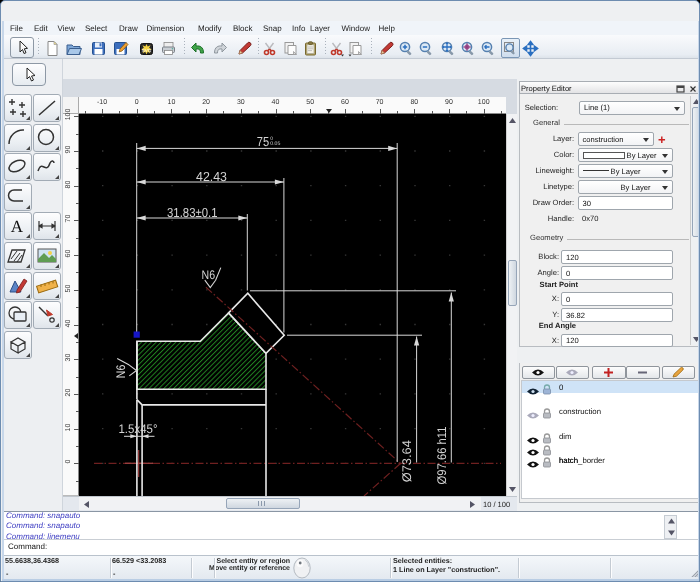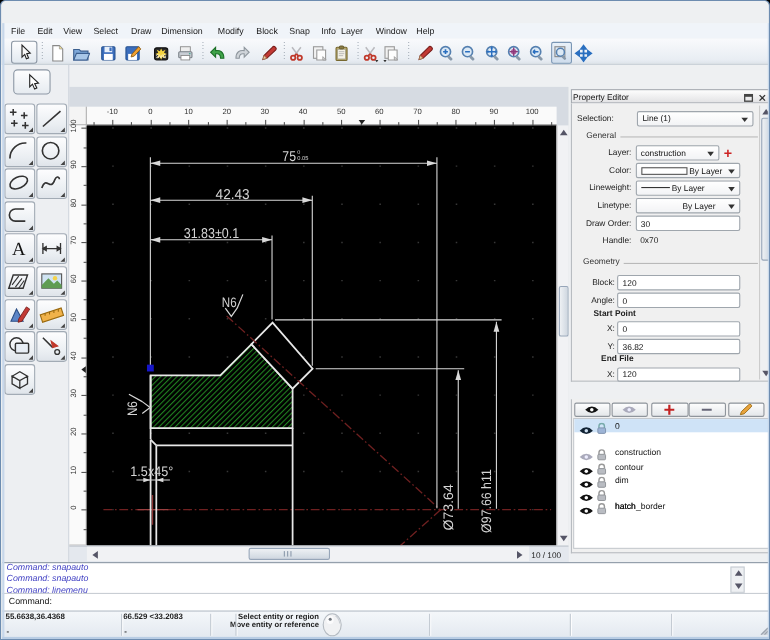--- a/index.html
+++ b/index.html
@@ -489,21 +489,21 @@
         <div class="gline" style="left:47px;top:145px;width:122px"></div>
         <div class="plabel" style="right:141px;top:158px;width:90px">Block:</div>
         <div class="pfield" style="left:41px;top:156px;width:112px;height:14px;padding-left:4px;padding-top:1.5px">120</div>
         <div class="plabel" style="right:141px;top:174px;width:90px">Angle:</div>
         <div class="pfield" style="left:41px;top:172px;width:112px;height:14px;padding-left:4px;padding-top:1.5px">0</div>
         <div class="plabel" style="right:122px;top:185.5px;font-weight:bold;width:90px">Start Point</div>
         <div class="plabel" style="right:141px;top:200px;width:90px">X:</div>
         <div class="pfield" style="left:41px;top:198px;width:112px;height:14px;padding-left:4px;padding-top:1.5px">0</div>
         <div class="plabel" style="right:141px;top:216px;width:90px">Y:</div>
         <div class="pfield" style="left:41px;top:214px;width:112px;height:14px;padding-left:4px;padding-top:1.5px">36.82</div>
-        <div class="plabel" style="right:124px;top:227px;font-weight:bold;width:90px">End File</div>
+        <div class="plabel" style="right:124px;top:227px;font-weight:bold;width:90px">End Angle</div>
         <div class="plabel" style="right:141px;top:242px;width:90px">X:</div>
         <div class="pfield" style="left:41px;top:240px;width:112px;height:13px;padding-left:4px;padding-top:1.0px">120</div>
         <div class="abs" style="left:170px;top:2px;width:11px;height:249px;background:#eef0f2;border-left:1px solid #ccc">
           <svg class="abs" style="left:0;top:1px" width="11" height="9">
             <path d="M5.5 2 l3.5 5 h-7 z" fill="#556"></path>
           </svg>
           <div class="sthumb" style="left:1px;top:11px;width:9px;height:130px"></div>
           <svg class="abs" style="left:0;top:239px" width="11" height="9">
             <path d="M5.5 7 l3.5-5 h-7 z" fill="#556"></path>
           </svg>
@@ -553,31 +553,20 @@
             <span class="abs" style="left:4px;top:2px"><svg width="14" height="9" viewBox="0 0 14 9">
                 <path d="M1 4.5 Q7 -1.5 13 4.5 Q7 10.5 1 4.5 z" fill="#aab"></path>
                 <circle cx="7" cy="4.5" r="1.6" fill="#eef"></circle>
               </svg></span>
             <span class="abs" style="left:20px;top:1px"><svg width="10" height="11" viewBox="0 0 10 11">
                 <path d="M2.5 5 V3.5 a2.5 2.5 0 0 1 5 0 V5" fill="none" stroke="#999" stroke-width="1.3"></path>
                 <rect x="1.5" y="5" width="7" height="5" rx="1" fill="#b9bcc2" stroke="#8a8d92" stroke-width=".8"></rect>
               </svg></span>
             <span class="abs" style="left:37px;top:2px;font-size:7.8px;color:#111">construction</span>
           </div>
-          <div class="abs" style="left:0;top:37.099999999999994px;width:179px;height:12.2px;">
-            <span class="abs" style="left:4px;top:2px"><svg width="14" height="9" viewBox="0 0 14 9">
-                <path d="M1 4.5 Q7 -1.5 13 4.5 Q7 10.5 1 4.5 z" fill="#111"></path>
-                <circle cx="7" cy="4.5" r="1.6" fill="#fff"></circle>
-              </svg></span>
-            <span class="abs" style="left:20px;top:1px"><svg width="10" height="11" viewBox="0 0 10 11">
-                <path d="M2.5 5 V3.5 a2.5 2.5 0 0 1 5 0 V5" fill="none" stroke="#999" stroke-width="1.3"></path>
-                <rect x="1.5" y="5" width="7" height="5" rx="1" fill="#b9bcc2" stroke="#8a8d92" stroke-width=".8"></rect>
-              </svg></span>
-            <span class="abs" style="left:37px;top:2px;font-size:7.8px;color:#111">contour</span>
-          </div>
           <div class="abs" style="left:0;top:49.3px;width:179px;height:12.2px;">
             <span class="abs" style="left:4px;top:2px"><svg width="14" height="9" viewBox="0 0 14 9">
                 <path d="M1 4.5 Q7 -1.5 13 4.5 Q7 10.5 1 4.5 z" fill="#111"></path>
                 <circle cx="7" cy="4.5" r="1.6" fill="#fff"></circle>
               </svg></span>
             <span class="abs" style="left:20px;top:1px"><svg width="10" height="11" viewBox="0 0 10 11">
                 <path d="M2.5 5 V3.5 a2.5 2.5 0 0 1 5 0 V5" fill="none" stroke="#999" stroke-width="1.3"></path>
                 <rect x="1.5" y="5" width="7" height="5" rx="1" fill="#b9bcc2" stroke="#8a8d92" stroke-width=".8"></rect>
               </svg></span>
             <span class="abs" style="left:37px;top:2px;font-size:7.8px;color:#111">dim</span>
@@ -631,20 +620,21 @@
       <div class="scell" style="left:4px;top:13px">-</div>
       <div class="scell" style="left:110px;top:0.5px">66.529 &lt;33.2083</div>
       <div class="scell" style="left:111px;top:13px">-</div>
       <div class="scell" style="left:148px;top:2px;width:140px;text-align:right;font-size:7px;line-height:7.8px">Select entity or region<br>Move entity or reference</div>
       <svg class="abs" style="left:290px;top:1px" width="20" height="22" viewBox="0 0 20 22">
         <ellipse cx="10" cy="11" rx="8.2" ry="10" fill="#f0f1f3" stroke="#b4bac1" stroke-width="1"></ellipse>
         <ellipse cx="8" cy="6.5" rx="3.4" ry="3.8" fill="#fbfbfc"></ellipse>
         <circle cx="8.2" cy="6" r="1.4" fill="#70767e"></circle>
         <path d="M13 2.8 q3.5 2.6 3.8 7" stroke="#c9ced4" stroke-width="1" fill="none"></path>
       </svg>
+      <div class="scell" style="left:391px;top:0.5px">Selected entities:<br>1 Line on Layer "construction".</div>
       <div class="sgroove" style="left:107.5px"></div>
       <div class="sgroove" style="left:189px"></div>
       <div class="sgroove" style="left:212px"></div>
       <div class="sgroove" style="left:388px"></div>
       <div class="sgroove" style="left:516px"></div>
       <div class="sgroove" style="left:608px"></div>
       <svg class="abs" style="left:688px;top:13px" width="9" height="9">
         <path d="M8 1 v7 h-7 z" fill="#c8cdd4"></path>
         <path d="M8 2 L2 8 M8 5 L5 8" stroke="#9aa2ad" stroke-width="1"></path>
       </svg>

